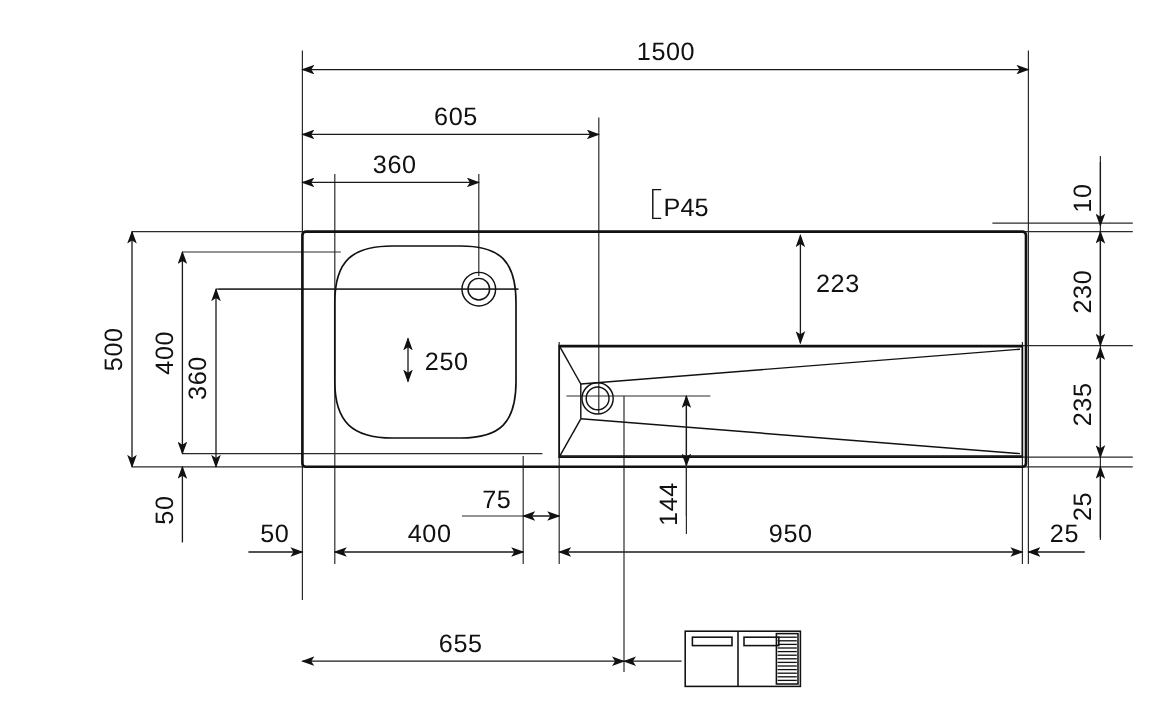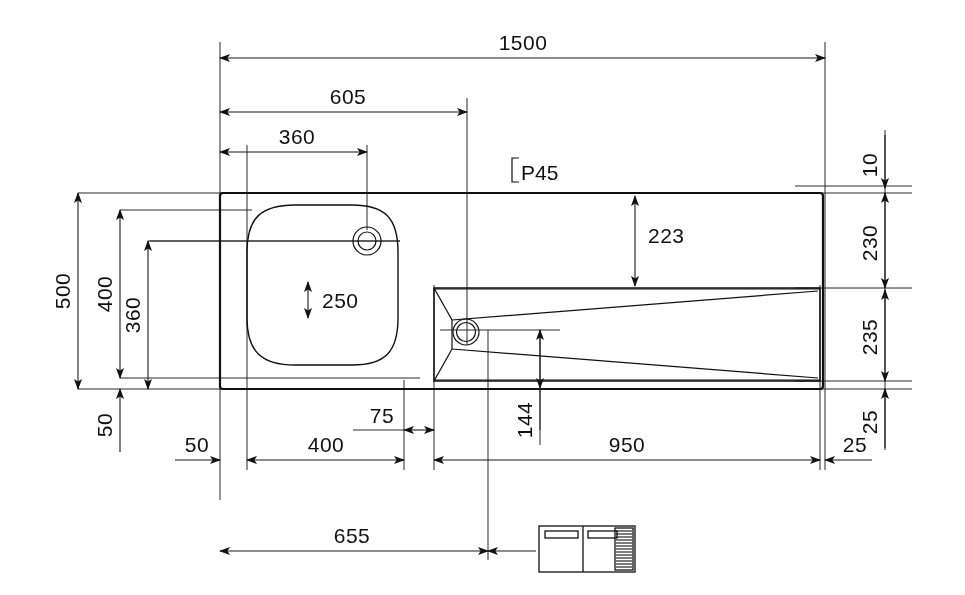--- a/index.html
+++ b/index.html
@@ -11,20 +11,21 @@
     width: 965px;
     height: 595px;
     font-family: "Liberation Sans", sans-serif;
     overflow: hidden;
   }
   #drawing-root {
     position: relative;
     width: 815px;
     height: 595px;
     background: #ffffff;
+    margin-left: 32px;
   }
   svg#cad {
     display: block;
     width: 965px;
     height: 595px;
   }
   .ext    { stroke: #2b2b2b; stroke-width: 1;   fill: none; }
   .dim    { stroke: #1a1a1a; stroke-width: 1.1; fill: none; }
   .obj    { stroke: #111111; stroke-width: 2.2; fill: none; }
   .obj2   { stroke: #111111; stroke-width: 1.4; fill: none; }

